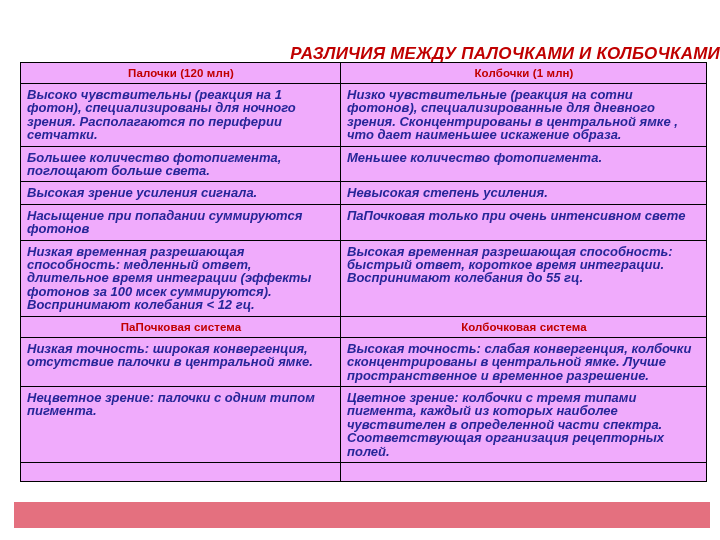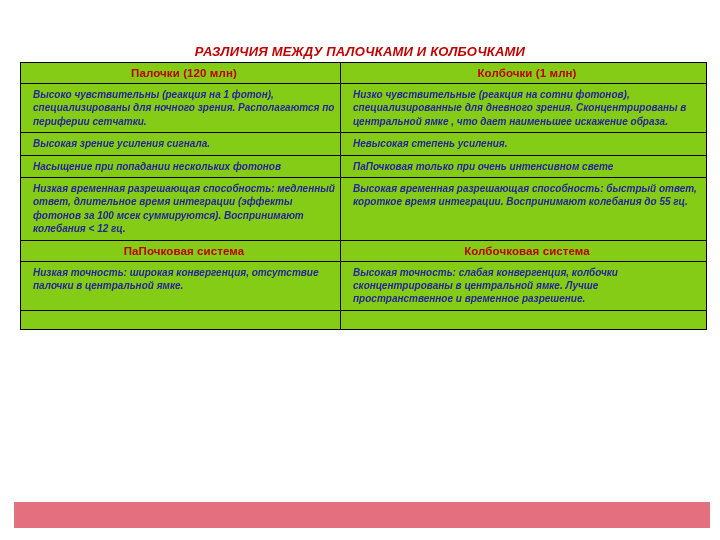--- a/index.html
+++ b/index.html
@@ -21,25 +21,25 @@
     height: 540px;
     background: #ffffff;
   }
 
   
   .title {
     position: absolute;
     left: 0;
     top: 44px;
     width: 720px;
-    text-align: center;
+    text-align: right;
     color: #C00000;
     font-weight: bold;
     font-style: italic;
-    font-size: 13px;
+    font-size: 17px;
     letter-spacing: 0.2px;
     white-space: nowrap;
   }
 
   
   .shadow-band {
     position: absolute;
     left: 14px;
     top: 502px;
     width: 696px;
@@ -58,22 +58,22 @@
   table.cmp {
     border-collapse: collapse;
     width: 686px;
     table-layout: fixed;
     background: #ffffff;
   }
 
   table.cmp td {
     border: 1px solid #000000;
     vertical-align: top;
-    padding: 4px 5px 4px 12px;
-    background: #84cc16;
+    padding: 4px 5px 4px 6px;
+    background: #f0abfc;
   }
 
   col.left-col  { width: 320px; }
   col.right-col { width: 366px; }
 
   
   td.hdr {
     text-align: center;
     color: #C00000;
     font-weight: bold;
@@ -82,21 +82,21 @@
     padding-top: 5px;
     padding-bottom: 5px;
     letter-spacing: 0.1px;
   }
 
   
   td.body-cell {
     color: #262698;
     font-style: italic;
     font-weight: bold;
-    font-size: 10px;
+    font-size: 13px;
     line-height: 13.4px;
     margin-left: 48px;
   }
 
   
   td.filler {
     height: 10px;
     padding: 0;
   }
 </style>
@@ -119,47 +119,55 @@
         <tr>
           <td class="hdr">Палочки  (120 млн)</td>
           <td class="hdr">Колбочки (1 млн)</td>
         </tr>
 
         <tr>
           <td class="body-cell">Высоко чувствительны (реакция на 1 фотон), специализированы для ночного зрения. Располагаются по  периферии сетчатки.</td>
           <td class="body-cell">Низко чувствительные (реакция на сотни фотонов), специализированные для дневного зрения. Сконцентрированы в центральной ямке , что дает наименьшее искажение образа.</td>
         </tr>
 
+        <tr>
+          <td class="body-cell">Большее количество фотопигмента, поглощают больше света.</td>
+          <td class="body-cell">Меньшее количество фотопигмента.</td>
+        </tr>
 
         <tr>
           <td class="body-cell">Высокая зрение усиления сигнала.</td>
           <td class="body-cell">Невысокая степень усиления.</td>
         </tr>
 
         <tr>
-          <td class="body-cell"> Насыщение при  попадании нескольких фотонов</td>
+          <td class="body-cell"> Насыщение при  попадании суммируются фотонов</td>
           <td class="body-cell">ПаПочковая только при очень интенсивном свете</td>
         </tr>
 
         <tr>
           <td class="body-cell">Низкая временная разрешающая способность: медленный ответ, длительное время интеграции (эффекты фотонов за 100 мсек суммируются). Воспринимают колебания &lt; 12 гц.</td>
           <td class="body-cell">Высокая временная разрешающая способность: быстрый ответ, короткое время интеграции. Воспринимают колебания до 55 гц.</td>
         </tr>
 
 
         <tr>
           <td class="hdr">ПаПочковая система</td>
           <td class="hdr">Колбочковая система</td>
         </tr>
 
         <tr>
           <td class="body-cell">Низкая точность: широкая конвергенция, отсутствие палочки в центральной ямке.</td>
           <td class="body-cell">Высокая точность: слабая  конвергенция, колбочки сконцентрированы  в центральной ямке. Лучше пространственное и временное разрешение.</td>
         </tr>
 
+        <tr>
+          <td class="body-cell">Нецветное зрение: палочки с одним типом пигмента.</td>
+          <td class="body-cell">Цветное зрение: колбочки с тремя  типами пигмента, каждый из которых наиболее чувствителен в определенной части спектра. Соответствующая организация рецепторных полей.</td>
+        </tr>
 
         <tr>
           <td class="filler"></td>
           <td class="filler"></td>
         </tr>
       </tbody>
     </table>
   </div>
 
 </div>

